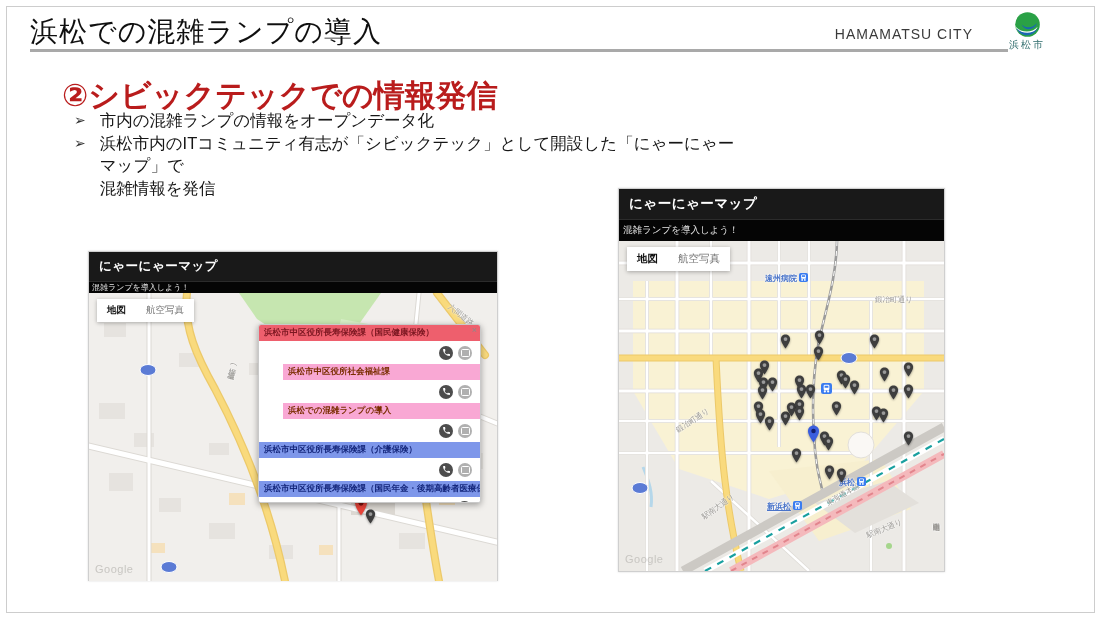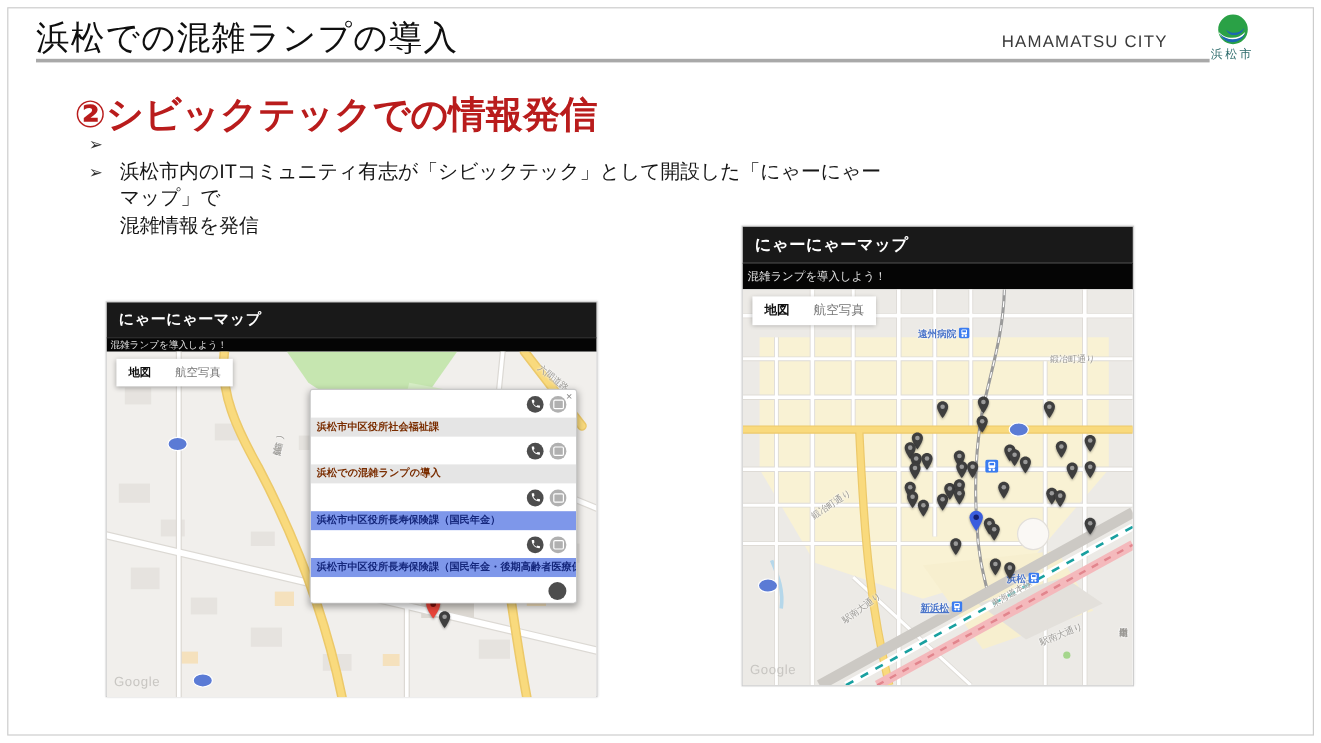--- a/index.html
+++ b/index.html
@@ -58,21 +58,21 @@
   .mappin svg{width:100%;height:100%;display:block;overflow:visible;}
   .mappin.dark .pb{fill:#3e3e3e}.mappin.dark .pc{fill:#999}
   .mappin.red .pb{fill:#e8443a}.mappin.red .pc{fill:#7c120c}
   .mappin.blue .pb{fill:#3b5ede}.mappin.blue .pc{fill:#151f6e}
 
   
   .popup{position:absolute;left:169px;top:31px;width:221px;height:177px;background:#fff;border:1px solid #c9c9c9;border-radius:3px;box-shadow:0 2px 6px rgba(0,0,0,.35);overflow:hidden;z-index:6;}
   .popup-close{position:absolute;top:0px;right:3px;font-size:9px;color:#8a8a8a;z-index:7;line-height:10px;cursor:default;}
   .prow-head{font-size:8.5px;font-weight:bold;padding:2px 5px;white-space:nowrap;overflow:hidden;}
   .prow-head.red{background:#ee5f6d;color:#7c1721;}
-  .prow-head.orange{background:#e5e5e5;color:#7a2d00;}
+  .prow-head.orange{background:#f9a8d4;color:#7a2d00;margin-left:24px;}
   .prow-head.blue{background:#7e97ea;color:#15277c;}
   .prow-body{height:23px;display:flex;justify-content:flex-end;align-items:center;gap:5px;padding-right:8px;background:#fff;}
   .icirc{width:14px;height:14px;border-radius:50%;display:flex;align-items:center;justify-content:center;flex:0 0 auto;}
   .icirc.dark{background:#4d4d4d;}
   .icirc.light{background:#b0b0b0;}
   .icirc svg{width:9px;height:9px;display:block;}
   .icirc.big{width:15px;height:15px;}
   .sq{width:7px;height:6px;border:1.2px solid #fff;border-radius:1.5px;}
 </style>
 </head>
@@ -91,20 +91,21 @@
       <path d="M5,25 C12,33 26,34 34,25 C28,38 10,38 5,25 Z" fill="#1b67b2"></path>
       <path d="M12,20 C18,26 28,25 33,18 C30,28 16,30 12,20 Z" fill="#1b67b2"></path>
     </svg>
     <span class="logo-label">浜松市</span>
   </div>
 
   <div class="heading">②シビックテックでの情報発信</div>
   <div class="bullets">
       <div class="bullet">
         <span class="bmark">➢</span>
+        <span class="btext">市内の混雑ランプの情報をオープンデータ化</span>
       </div>
       <div class="bullet">
         <span class="bmark">➢</span>
         <span class="btext">浜松市内のITコミュニティ有志が「シビックテック」として開設した「にゃーにゃー
 マップ」で
 混雑情報を発信</span>
       </div>
     </div>
 
   <div class="mapshot" id="left-map">
@@ -187,20 +188,21 @@
           <span class="mappin dark" style="left: 275.5px; top: 215.75px; width: 11px; height: 15px;">
             <svg viewBox="0 0 24 34">
               <path class="pb" d="M12 1C6.1 1 1.5 5.7 1.5 11.4 1.5 19.2 12 33 12 33s10.5-13.8 10.5-21.6C22.5 5.7 17.9 1 12 1z"></path>
               <circle class="pc" cx="12" cy="11.4" r="4.3"></circle>
             </svg>
           </span>
         </div>
       <div class="popup">
         <span class="popup-close">×</span>
         <div>
+            <div class="prow-head red">浜松市中区役所長寿保険課（国民健康保険）</div>
             <div class="prow-body">
               <span class="icirc dark">
                 <svg viewBox="0 0 24 24">
                   <path fill="#fff" d="M6.6 10.8c1.5 2.9 3.9 5.3 6.8 6.8l2.2-2.2c.3-.3.7-.4 1-.2 1.1.4 2.4.6 3.6.6.6 0 1 .4 1 1V20c0 .6-.4 1-1 1C11 21 3 13 3 3.8c0-.6.4-1 1-1h3.4c.6 0 1 .4 1 1 0 1.2.2 2.5.6 3.6.1.3 0 .7-.2 1l-2.2 2.4z"></path>
                 </svg>
               </span>
               <span class="icirc light">
                 <span class="sq"></span>
               </span>
             </div>
@@ -219,21 +221,21 @@
             <div class="prow-body">
               <span class="icirc dark">
                 <svg viewBox="0 0 24 24">
                   <path fill="#fff" d="M6.6 10.8c1.5 2.9 3.9 5.3 6.8 6.8l2.2-2.2c.3-.3.7-.4 1-.2 1.1.4 2.4.6 3.6.6.6 0 1 .4 1 1V20c0 .6-.4 1-1 1C11 21 3 13 3 3.8c0-.6.4-1 1-1h3.4c.6 0 1 .4 1 1 0 1.2.2 2.5.6 3.6.1.3 0 .7-.2 1l-2.2 2.4z"></path>
                 </svg>
               </span>
               <span class="icirc light">
                 <span class="sq"></span>
               </span>
             </div>
-            <div class="prow-head blue">浜松市中区役所長寿保険課（国民年金）</div>
+            <div class="prow-head blue">浜松市中区役所長寿保険課（介護保険）</div>
             <div class="prow-body">
               <span class="icirc dark">
                 <svg viewBox="0 0 24 24">
                   <path fill="#fff" d="M6.6 10.8c1.5 2.9 3.9 5.3 6.8 6.8l2.2-2.2c.3-.3.7-.4 1-.2 1.1.4 2.4.6 3.6.6.6 0 1 .4 1 1V20c0 .6-.4 1-1 1C11 21 3 13 3 3.8c0-.6.4-1 1-1h3.4c.6 0 1 .4 1 1 0 1.2.2 2.5.6 3.6.1.3 0 .7-.2 1l-2.2 2.4z"></path>
                 </svg>
               </span>
               <span class="icirc light">
                 <span class="sq"></span>
               </span>
             </div>

